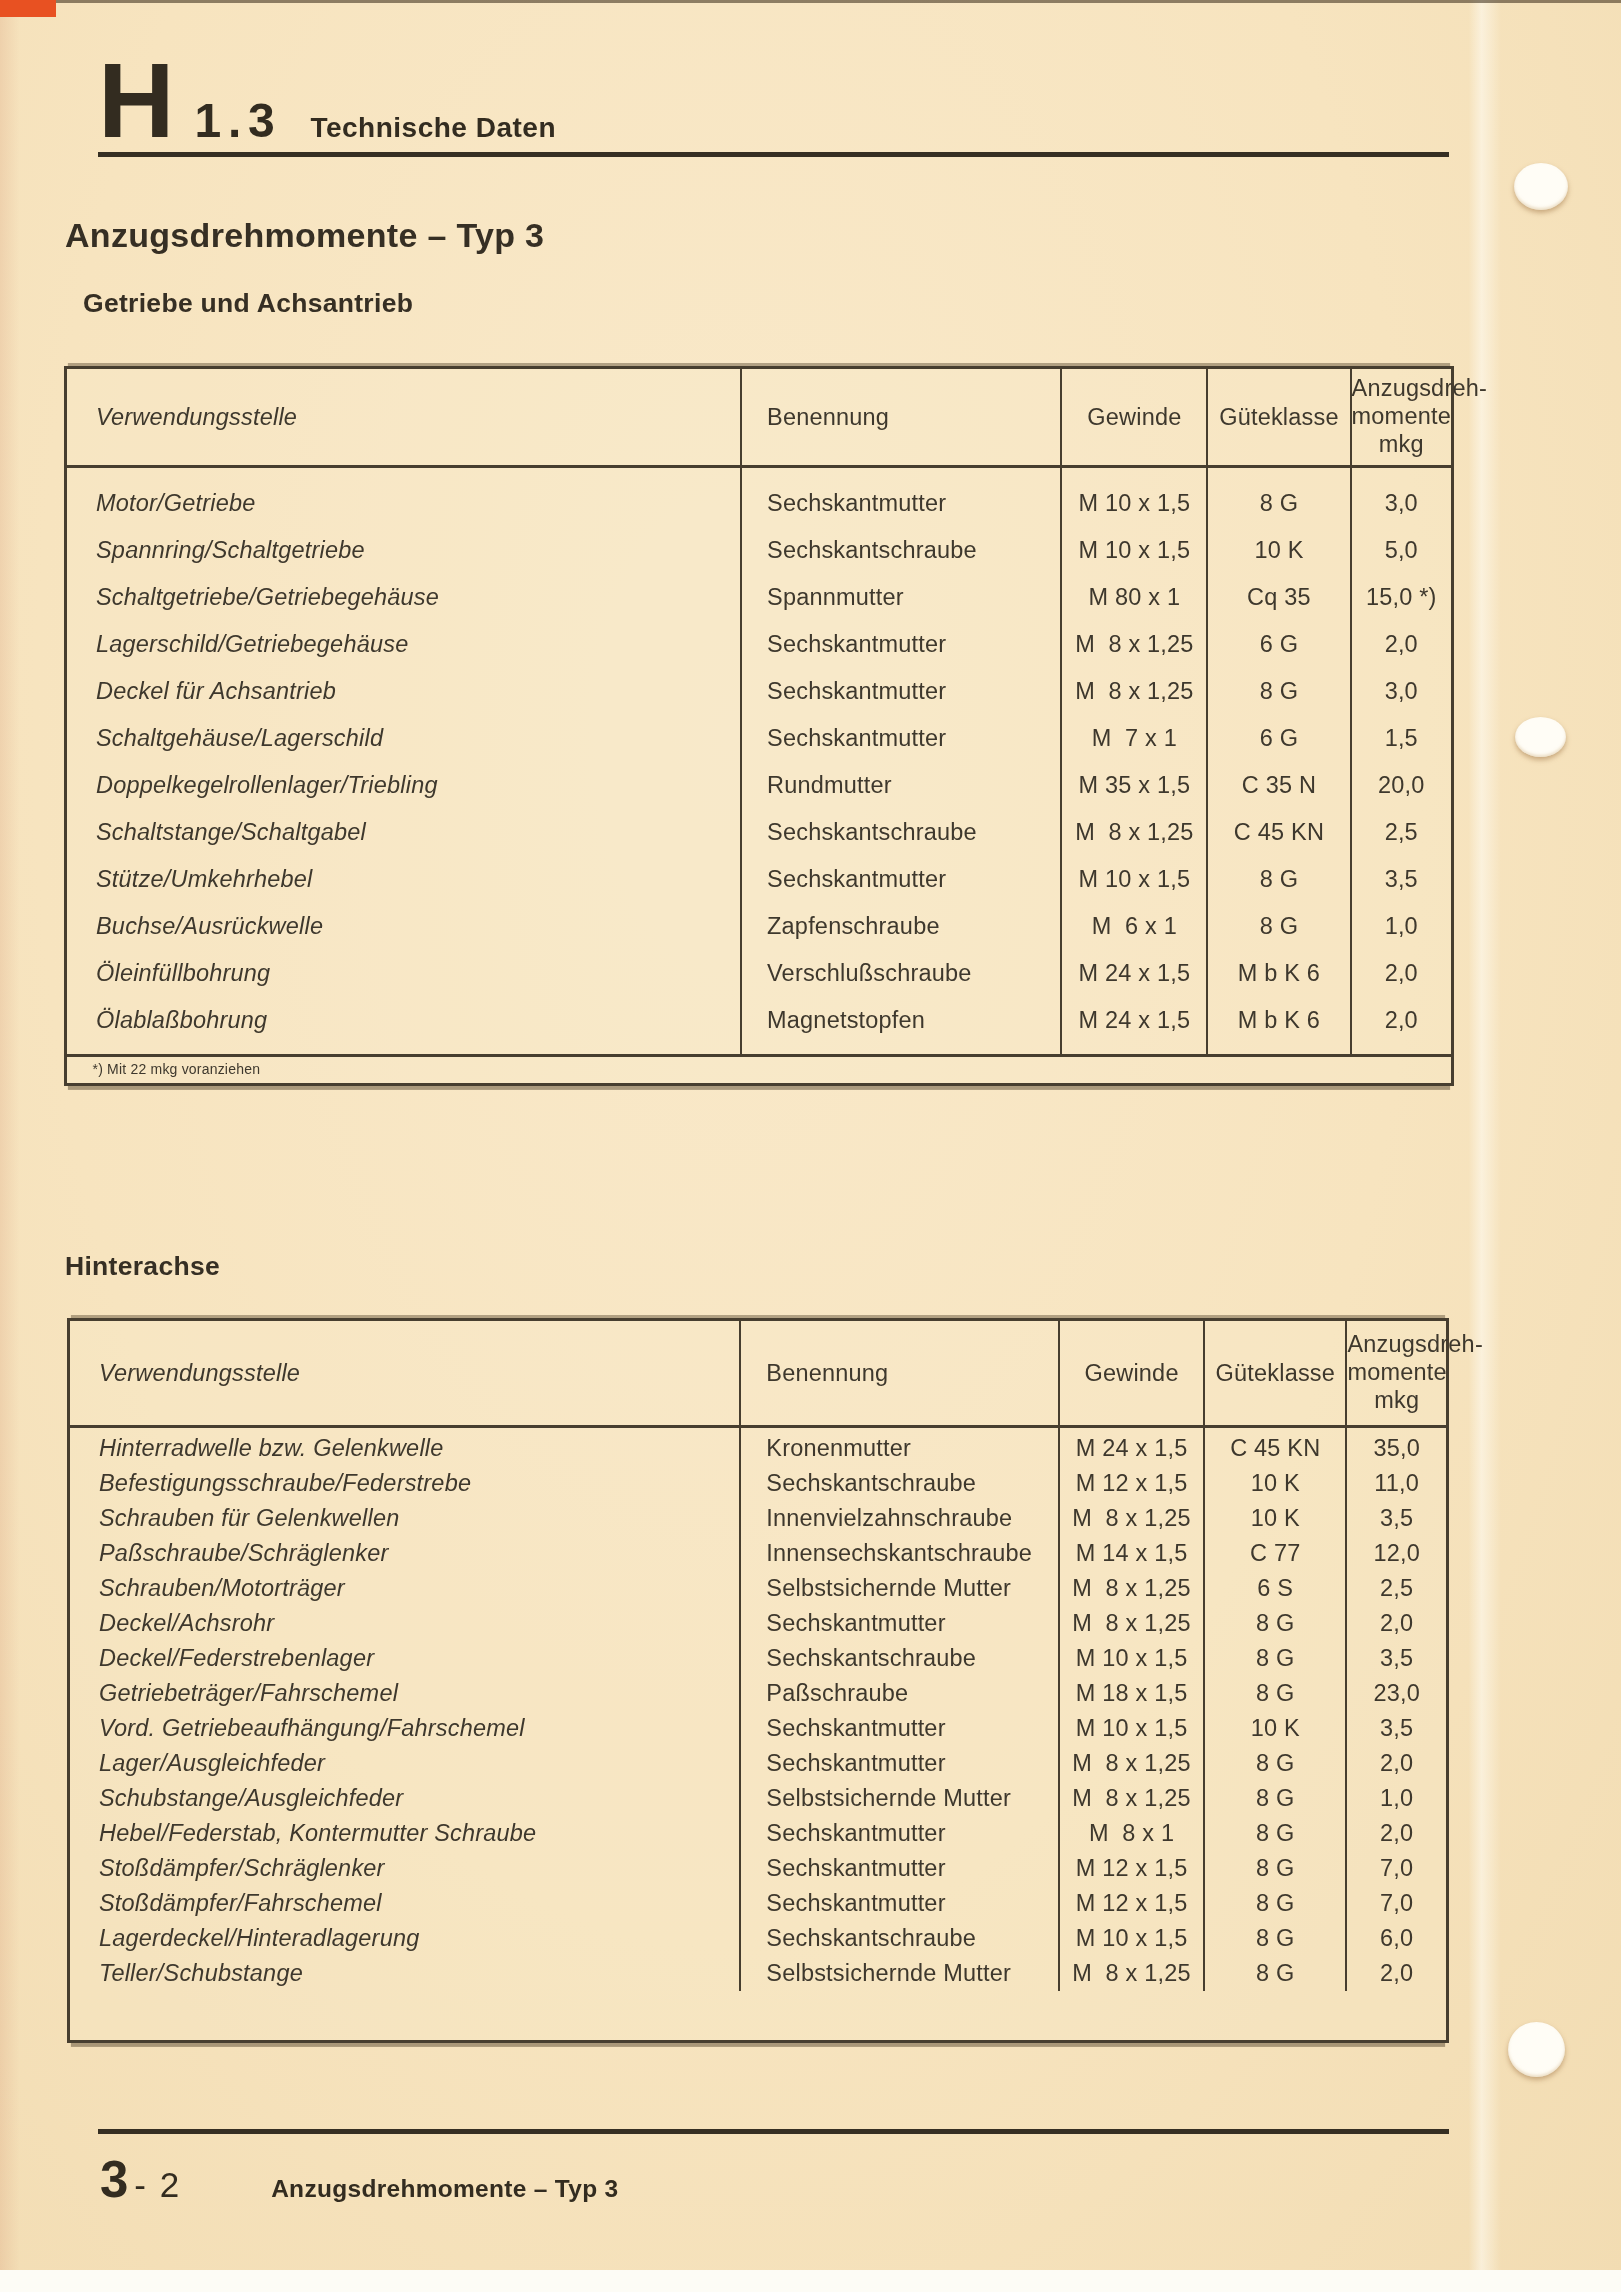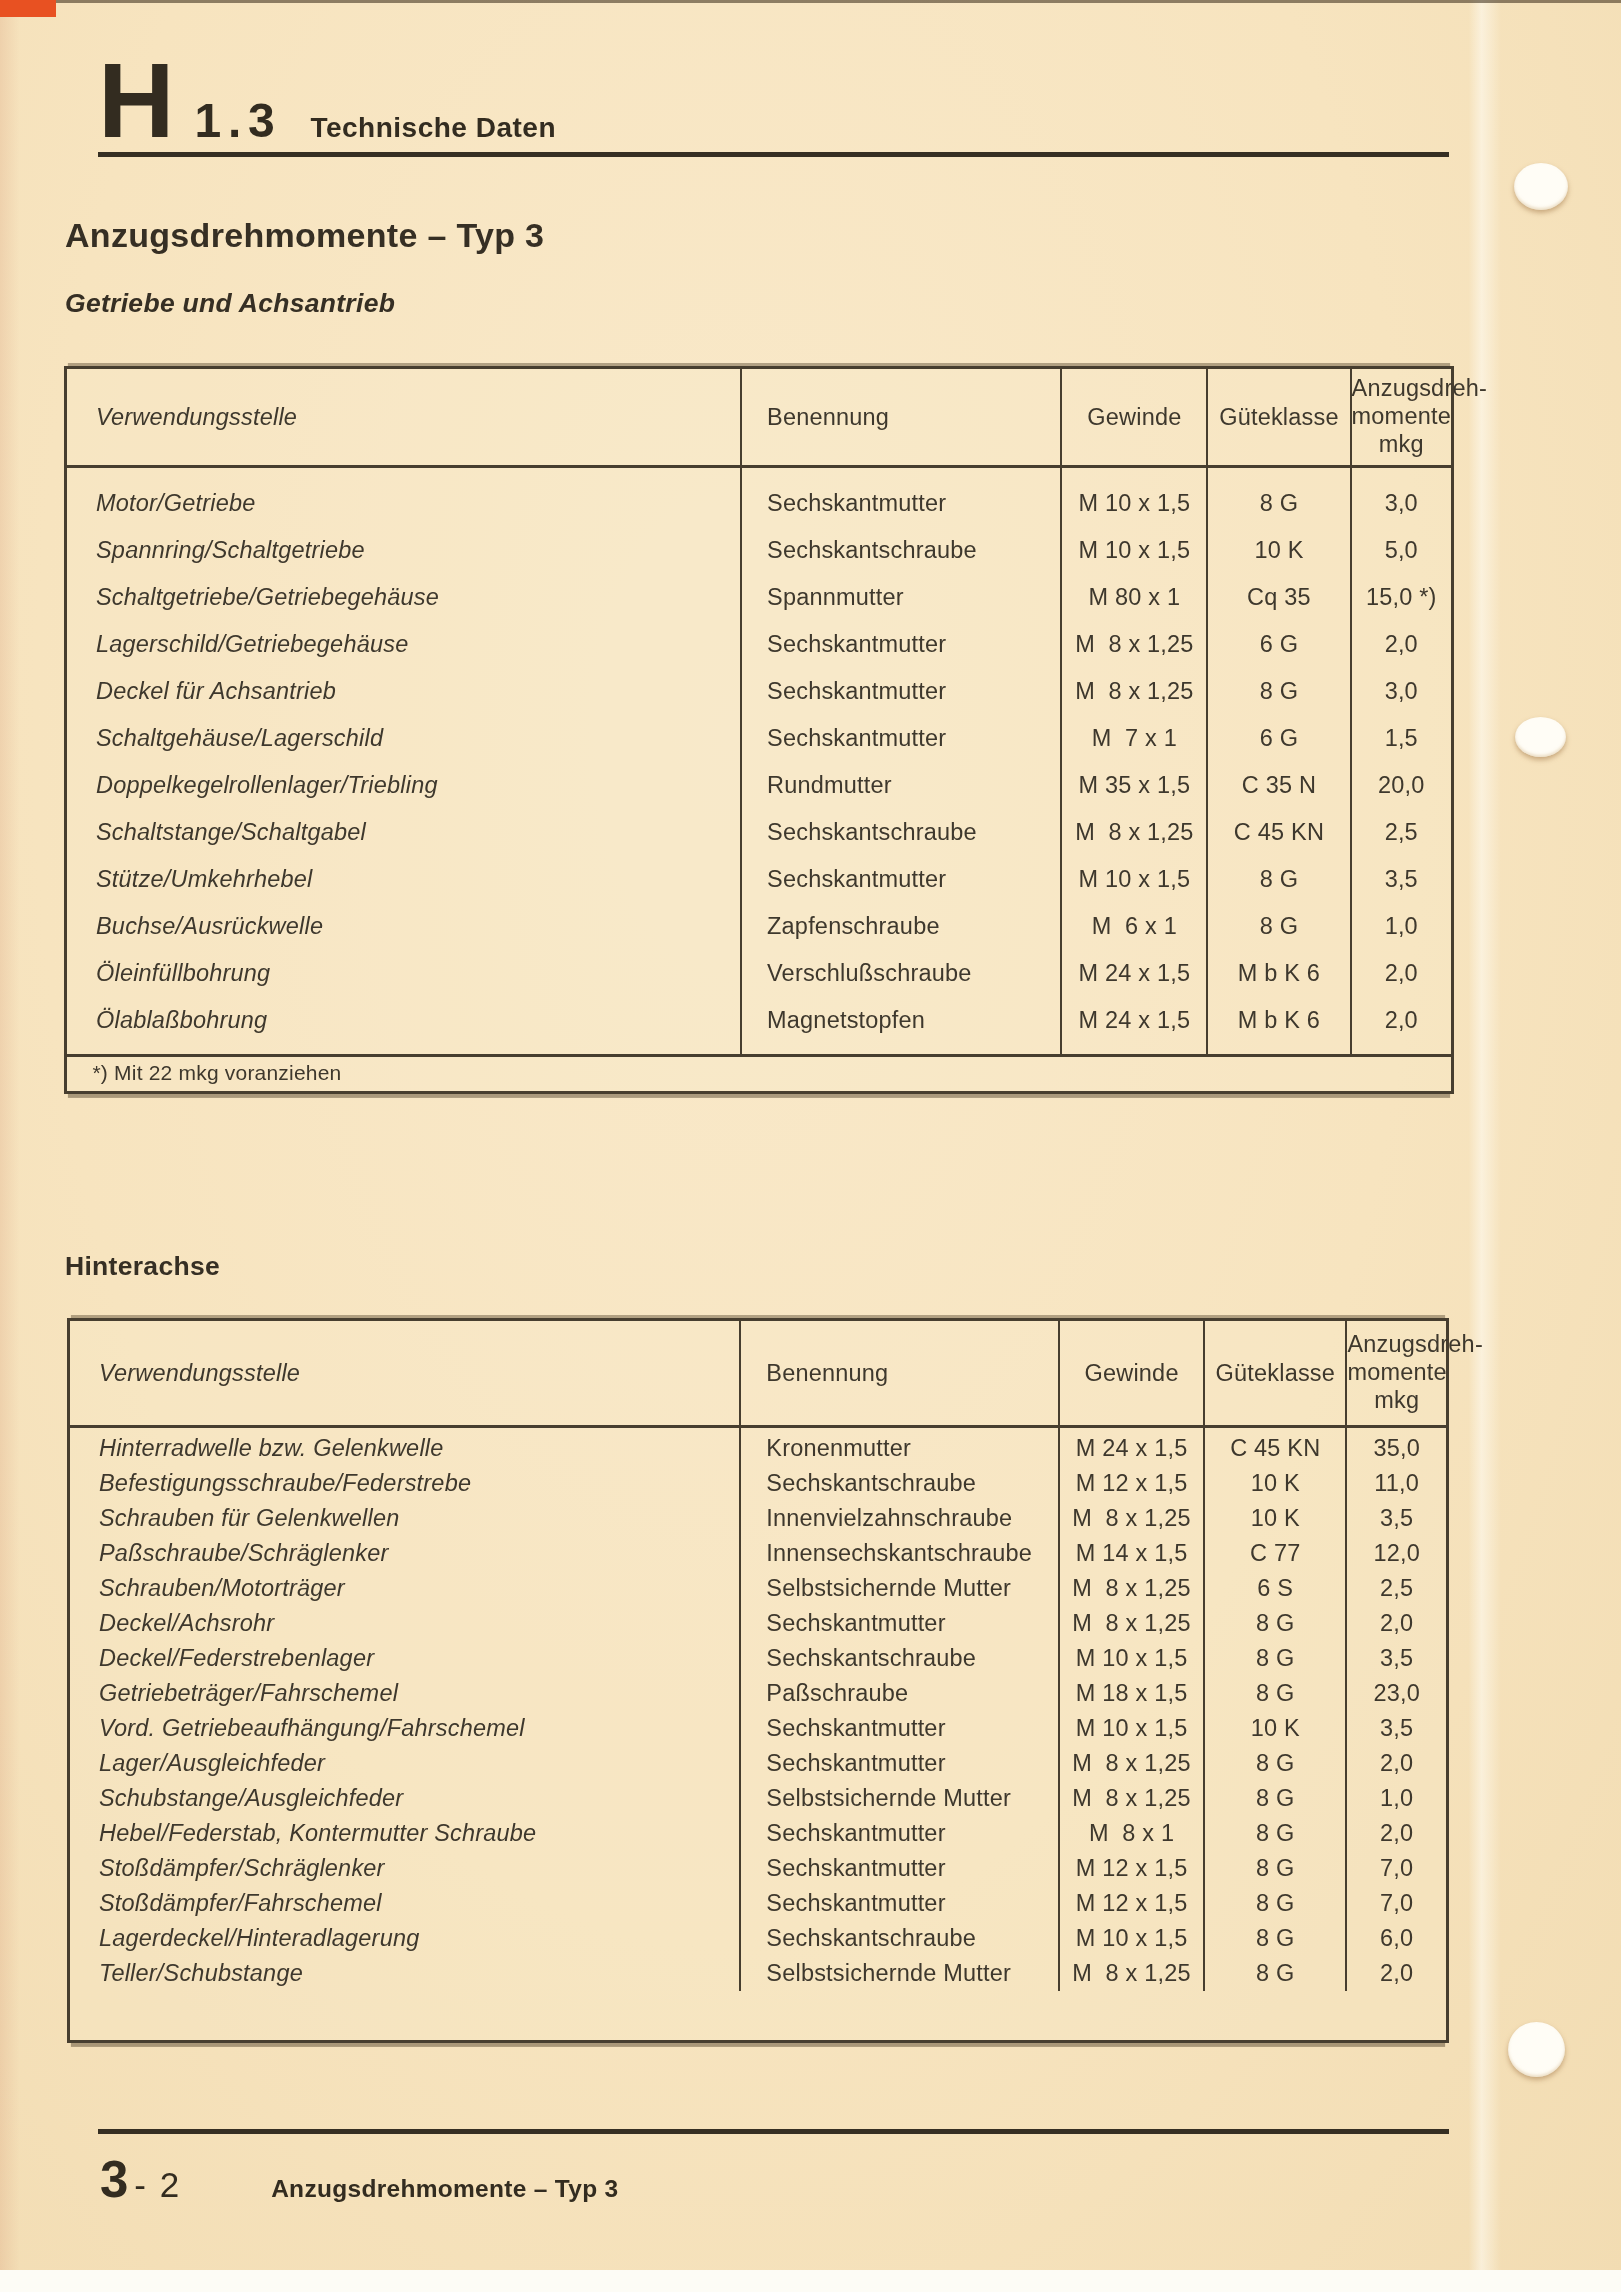--- a/index.html
+++ b/index.html
@@ -30,21 +30,21 @@
   .h-letter  { font-size:106px; font-weight:700; line-height:1.15; letter-spacing:-2px; }
   .h-number  { font-size:48px;  font-weight:700; margin-left:22px; letter-spacing:0.14em; }
   .h-title   { font-size:28px;  font-weight:700; margin-left:29px; letter-spacing:0.5px; }
 
   .rule { position:absolute; background:#362f23; height:4.9px; }
   .rule-header { left:98px; top:152px;  width:1351px; }
   .rule-footer { left:98px; top:2129px; width:1351px; }
 
   .page-title { position:absolute; left:65px; top:216px; font-size:34px; font-weight:700; color:#362f24; letter-spacing:0.3px; }
   .section-heading { position:absolute; font-size:26.5px; font-weight:700; color:#362f24; letter-spacing:0.3px; }
-  .heading-1 { left:65px; top:288px;font-style:italic; }
+  .heading-1 { left:83px; top:288px; }
   .heading-2 { left:65px; top:1251px; }
 
   .tableframe { position:absolute; border:3.9px solid #473e2f; background:rgba(249,234,203,0.25);
                 box-shadow:0 -6.9px 0 -3.9px rgba(92,76,52,0.45), 0 7.8px 0 -3.9px rgba(92,76,52,0.5); }
   .frame-1 { left:64px; top:366px;  width:1384px; }
   .frame-2 { left:67px; top:1318px; width:1376px; padding-bottom:49px; }
 
   table { width:100%; border-collapse:collapse; table-layout:fixed; }
   th, td { font-weight:400; color:#3e382d; font-size:23.5px; letter-spacing:0.2px; vertical-align:middle; padding:0; }
 
@@ -57,21 +57,21 @@
   .frame-1 tbody tr:last-child td  { padding-bottom:9.8px; }
   .frame-2 tbody tr:first-child td { padding-top:3px; }
 
   .col0 { width:46.5%; text-align:left; padding-left:29px;font-style:italic; }
   .col1 { width:21.2%; text-align:left; padding-left:25.5px; border-left:2px solid #473e2f; }
   .col2 { width:10.4%; text-align:center; border-left:2px solid #473e2f; white-space:pre; }
   .col3 { width:10.2%; text-align:center; border-left:2px solid #473e2f; }
   .col4 { text-align:center; border-left:2px solid #473e2f; }
   th.col4 { white-space:pre-line; line-height:1.18; }
 
-  .footnote { border-top:3.9px solid #473e2f; font-size:21px; color:#3e382d;
+  .footnote { border-top:3.9px solid #473e2f; font-size:14px; color:#3e382d;
               padding:4.9px 0 5.9px 25.5px; letter-spacing:0.2px; }
 
   .doc-footer { position:absolute; left:100px; top:2152px; display:flex; align-items:baseline; color:#332c20; }
   .f-num-major { font-size:51px; font-weight:800; line-height:1.1; }
   .f-num-minor { font-size:35px; font-weight:400; margin-left:5.9px; letter-spacing:2px; }
   .f-label     { font-size:24.5px; font-weight:700; margin-left:90px; letter-spacing:0.3px; }
 </style>
 </head>
 <body>
 

